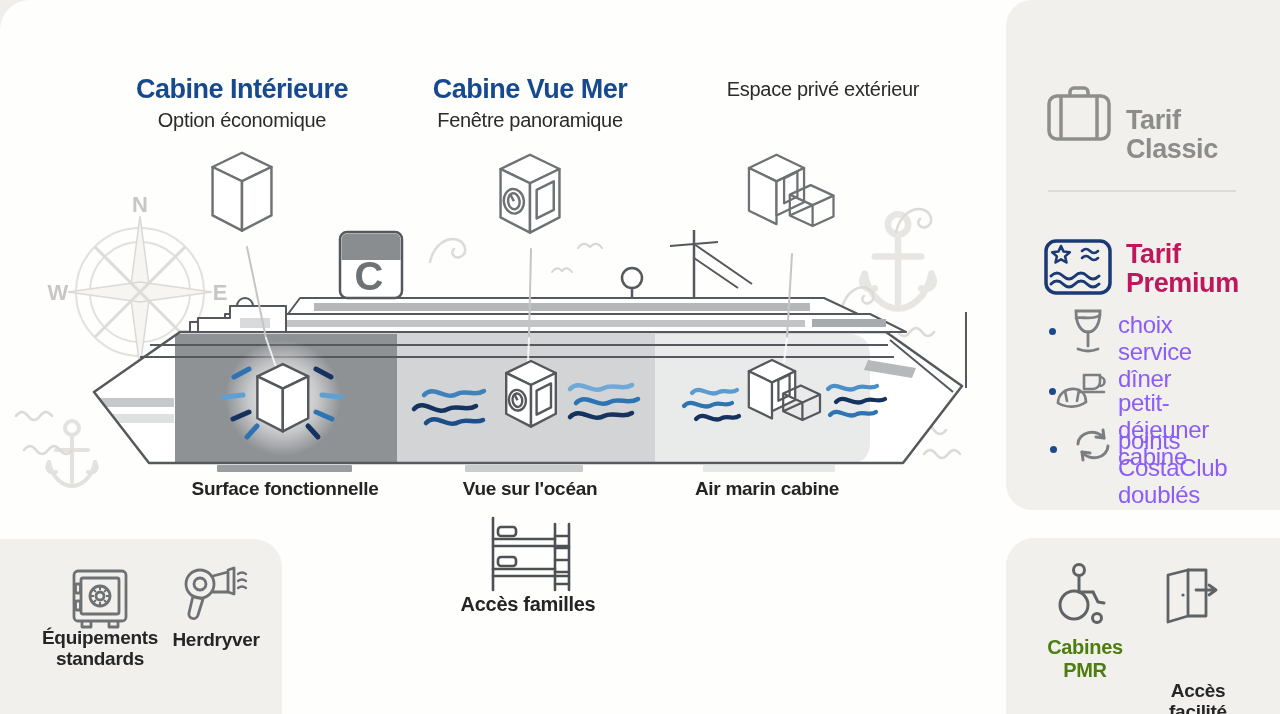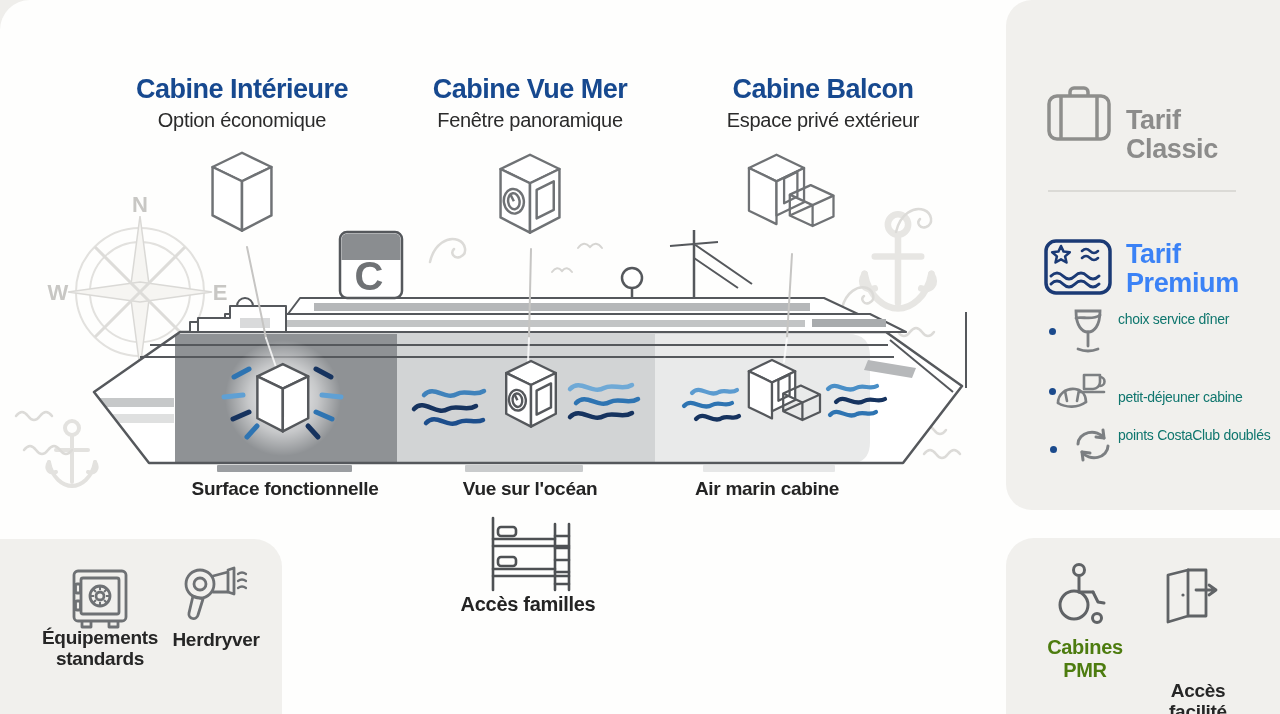--- a/index.html
+++ b/index.html
@@ -17,45 +17,44 @@
   .cabin-head{width:320px;text-align:center;}
   .cabin-title{font-size:27px;font-weight:bold;color:#17498f;letter-spacing:-0.5px;}
   .cabin-sub{font-size:20px;color:#2b2b2b;margin-top:4px;letter-spacing:-0.3px;}
   
   .feature-bar{height:7px;border-radius:1px;}
   .feature-label{width:240px;text-align:center;font-size:19px;font-weight:600;letter-spacing:-0.3px;color:#242424;}
   .family-label{width:200px;text-align:center;font-size:20px;font-weight:600;letter-spacing:-0.3px;color:#242424;}
   
   .tarif-title{font-size:27px;font-weight:bold;line-height:1.07;letter-spacing:-0.4px;}
   .tarif-classic{color:#8c8c8b;margin-top:20px;}
-  .tarif-premium{color:#3b82f6;}
+  .tarif-premium{color:#be185d;}
   .divider{height:2px;background:#dbdad6;}
   .benefit-dot{width:7px;height:7px;border-radius:50%;background:#1b4a8c;}
-  .benefit-text{font-size:14px;line-height:1.12;letter-spacing:-0.3px;color:#0f766e;font-weight:500;}
+  .benefit-text{font-size:24px;line-height:1.12;letter-spacing:-0.3px;color:#8b5cf6;font-weight:500;}
   .amenity-label{font-size:19px;line-height:1.1;font-weight:600;letter-spacing:-0.3px;text-align:center;color:#262626;}
   .pmr-label{font-size:20px;font-weight:bold;color:#4d7c0f;letter-spacing:-0.3px;text-align:center;}
   svg{display:block;}
 </style>
 </head>
 <body>
 
 <div class="stage">
 
   <div class="page-corner"></div>
 
   <div class="abs cabin-head" style="left:82px;top:74px;">
     <div class="cabin-title">Cabine Intérieure</div>
     <div class="cabin-sub">Option économique</div>
   </div>
   <div class="abs cabin-head" style="left:370px;top:74px;">
     <div class="cabin-title">Cabine Vue Mer</div>
     <div class="cabin-sub">Fenêtre panoramique</div>
   </div>
   <div class="abs cabin-head" style="left:663px;top:74px;">
-    <div class="cabin-title">Cabine Balcon</div>
     <div class="cabin-sub">Espace privé extérieur</div>
   </div>
 
   <svg class="abs" style="left:0;top:140px;" width="1000" height="365" viewBox="0 140 1000 365">
     <defs>
       <radialGradient id="glow">
         <stop offset="0" stop-color="#ffffff" stop-opacity="0.95"></stop>
         <stop offset="0.6" stop-color="#ffffff" stop-opacity="0.5"></stop>
         <stop offset="1" stop-color="#ffffff" stop-opacity="0"></stop>
       </radialGradient>

